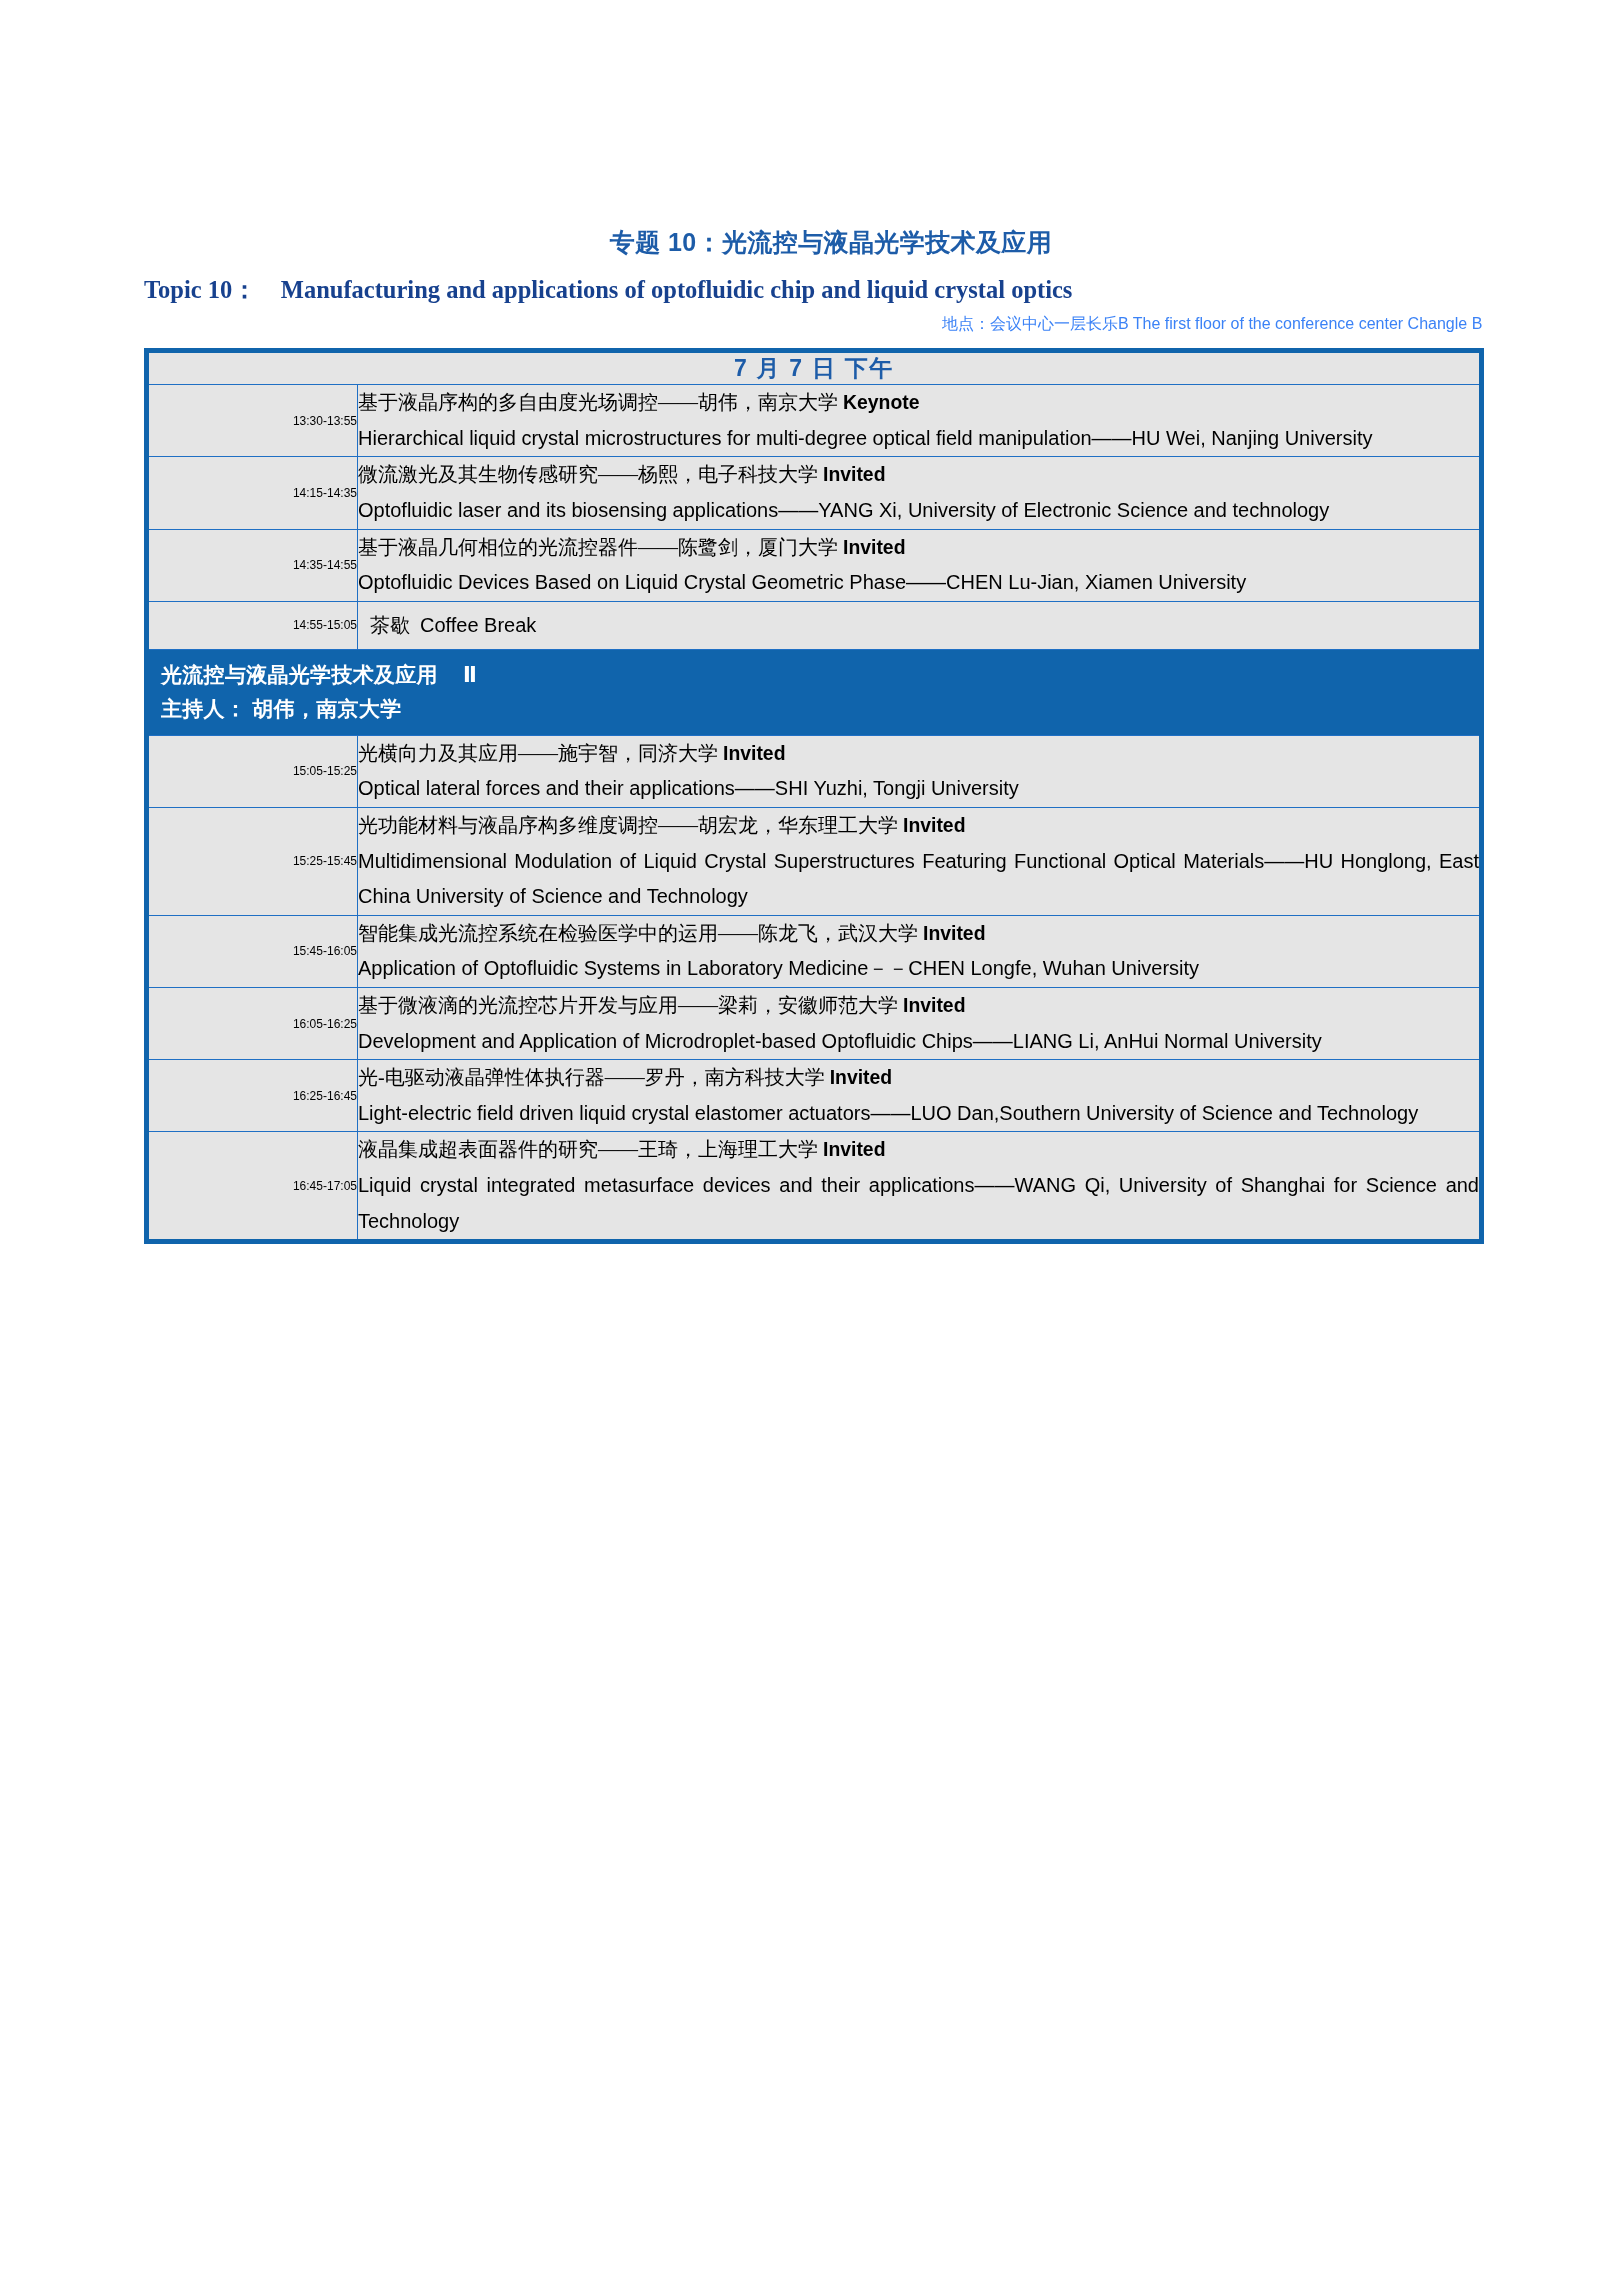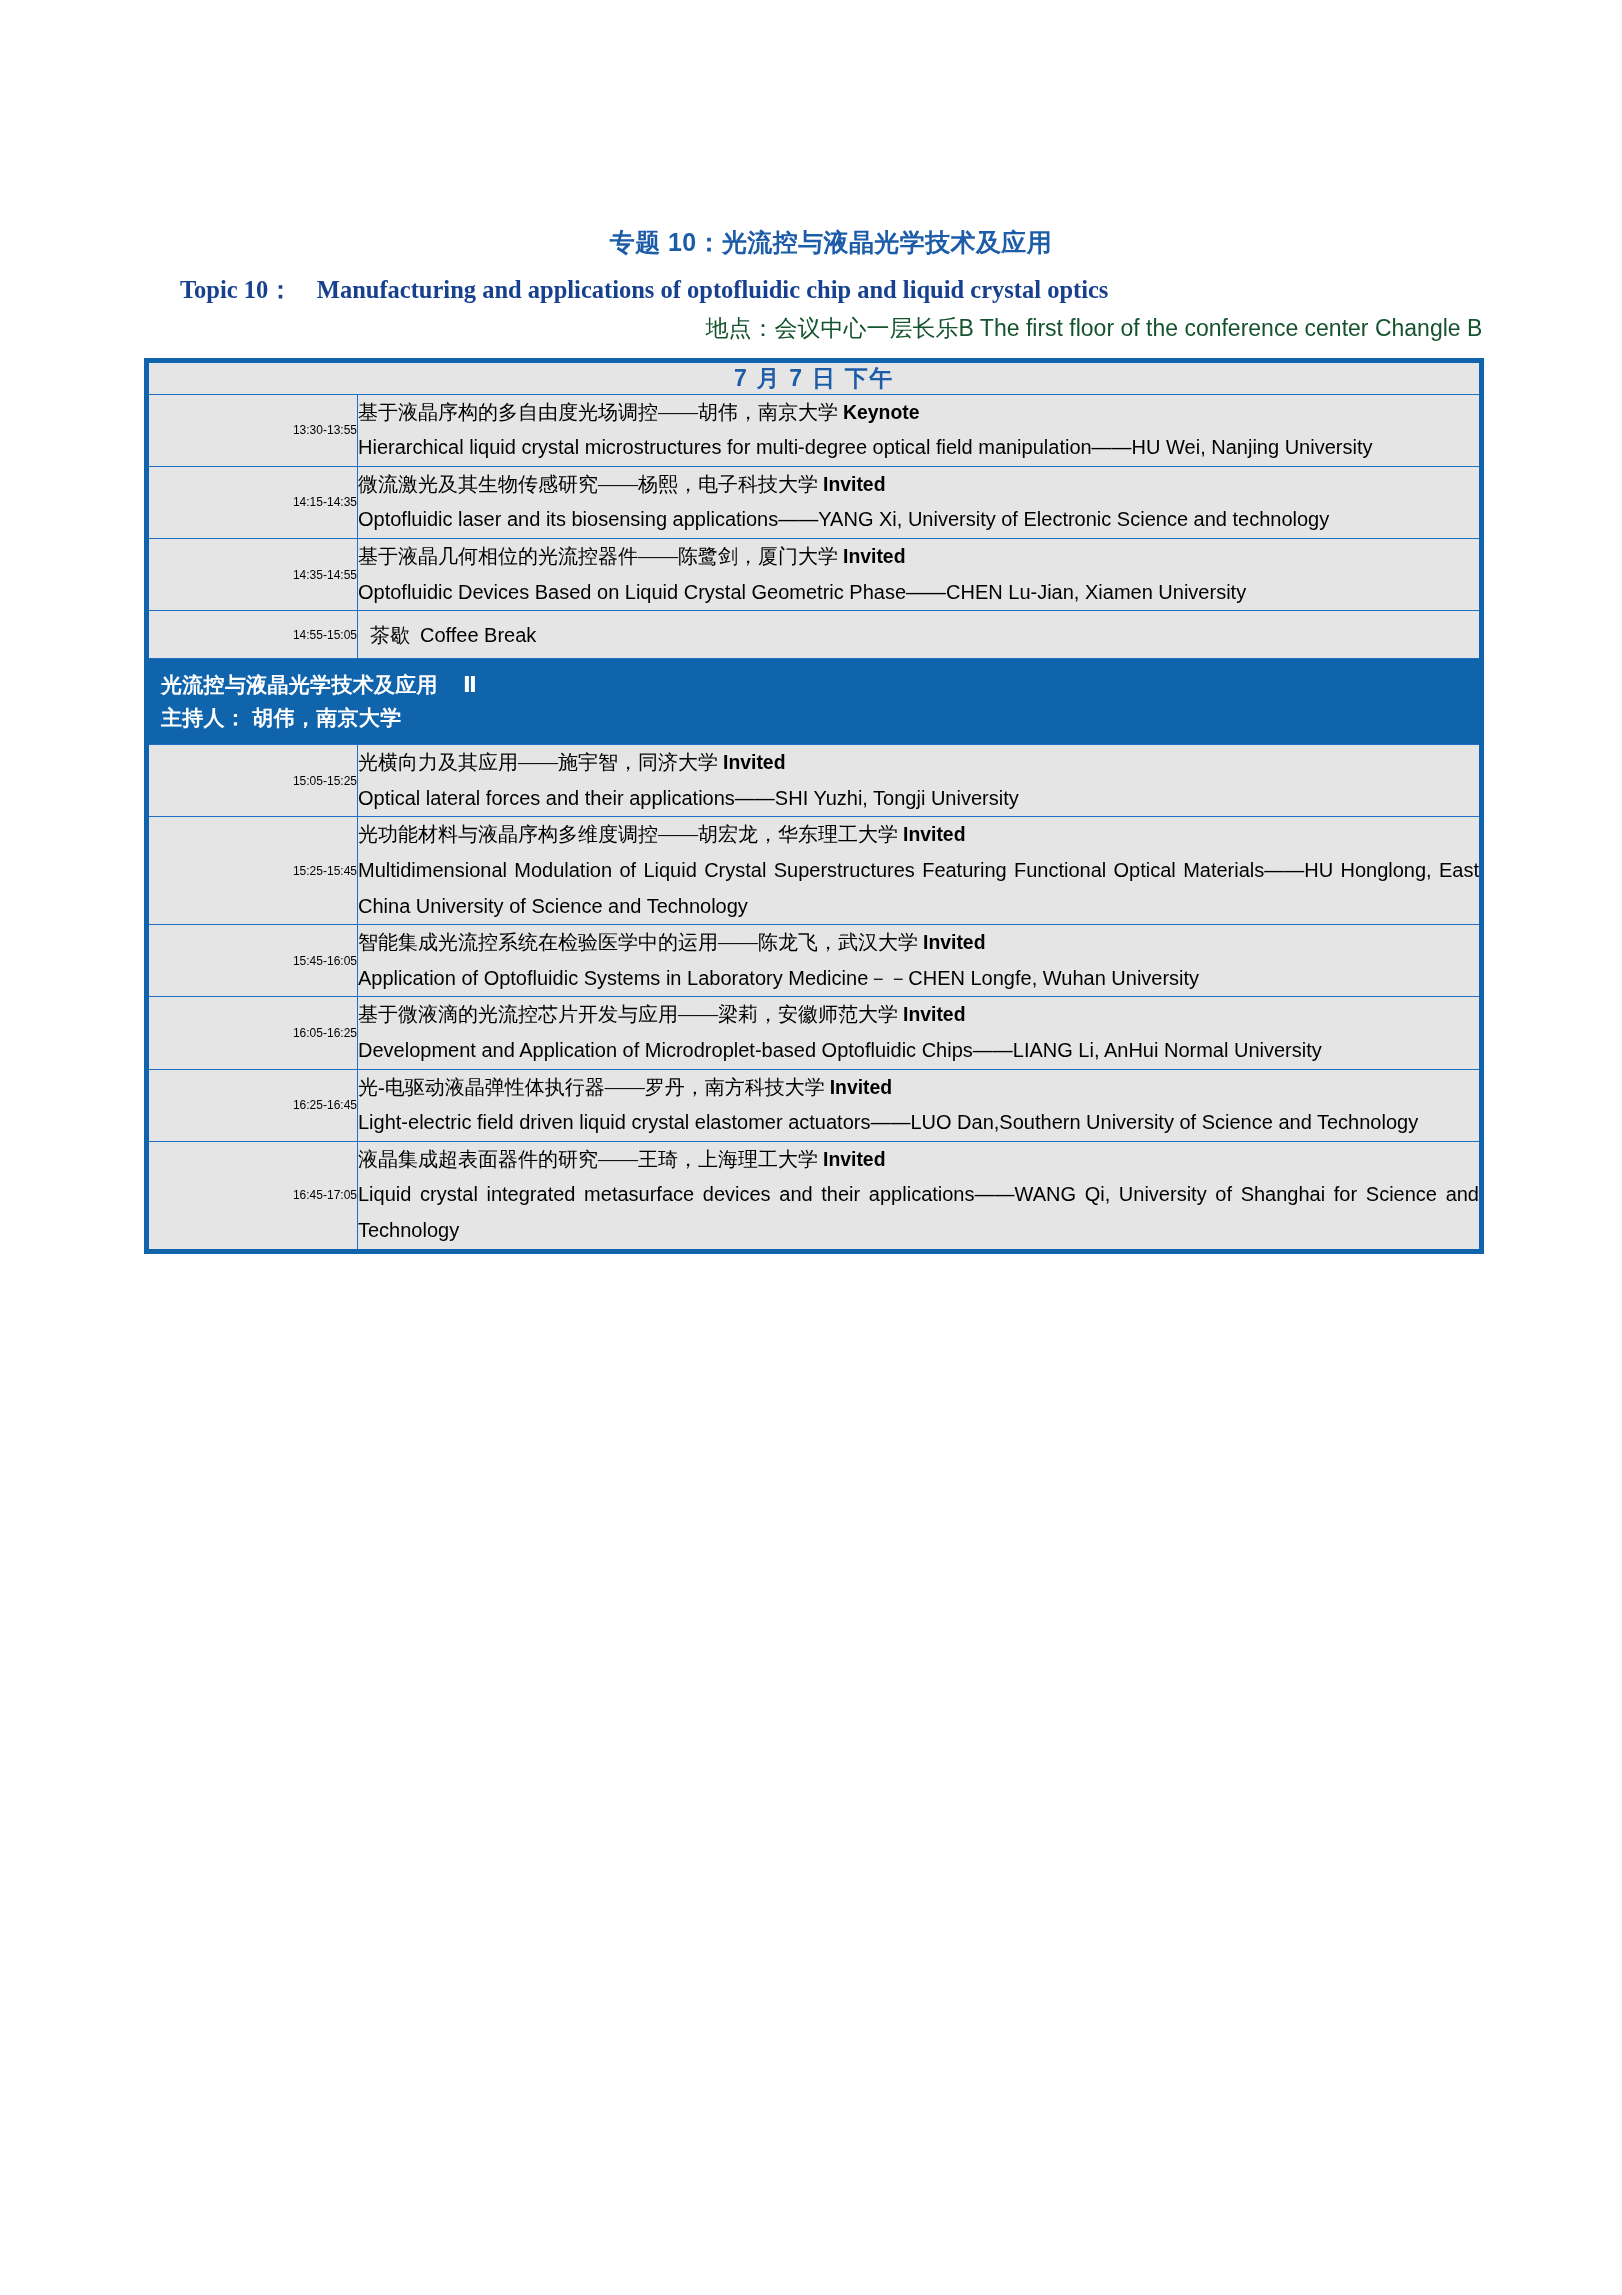--- a/index.html
+++ b/index.html
@@ -48,27 +48,26 @@
     font-weight: bold;
     font-size: 24.5px;
     line-height: 1.2;
     margin: 0 0 8.5px 0;
     text-align: left;
     white-space: nowrap;
   }
   .title-en .tp-label {
     display: inline-block;
     margin-right: 24px;
-    margin-left: 36px;
   }
   .venue {
     text-align: right;
-    font-size: 23px;
+    font-size: 16px;
     line-height: 1.35;
-    color: #14532d;
+    color: #3b82f6;
     margin: 0 0 13.5px 0;
     padding-right: 1.7px;
     white-space: nowrap;
   }
   .venue .cn {
     font-family: "Liberation Serif", "DejaVu Serif", serif;
   }
 
   
   .sched {

